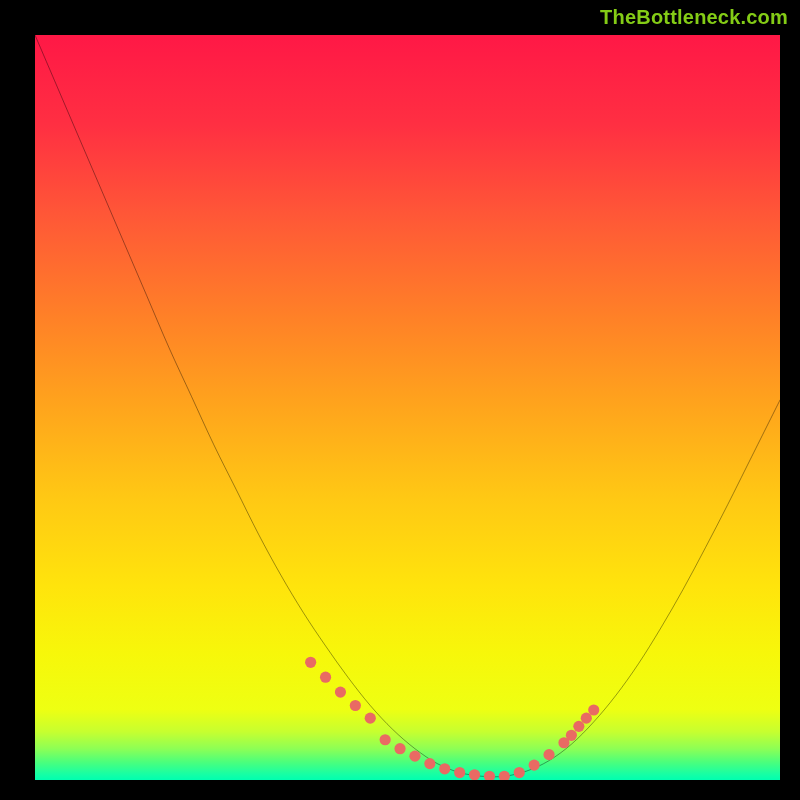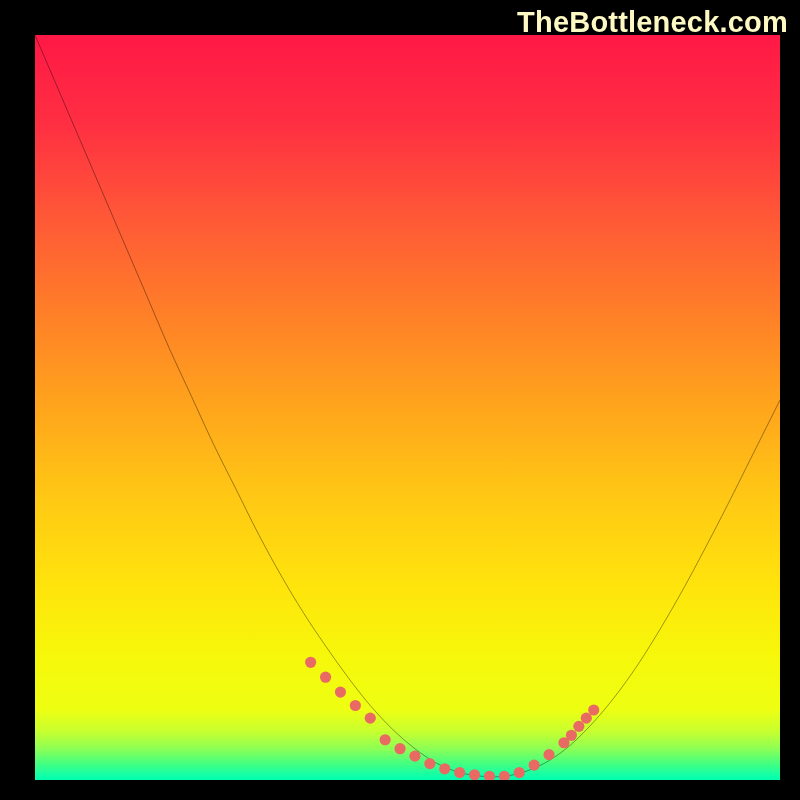--- a/index.html
+++ b/index.html
@@ -38,22 +38,22 @@
     position: absolute;
     left: 0;
     top: 0;
     width: 745px;
     height: 745px;
   }
   .watermark {
     position: absolute;
     top: 6px;
     right: 12px;
-    color: #fef9c3;
-    font-size: 29px;
+    color: #84cc16;
+    font-size: 20px;
     font-weight: 600;
     letter-spacing: 0.2px;
     pointer-events: none;
   }
 </style>
 </head>
 <body>
 
 <div class="frame">
 

